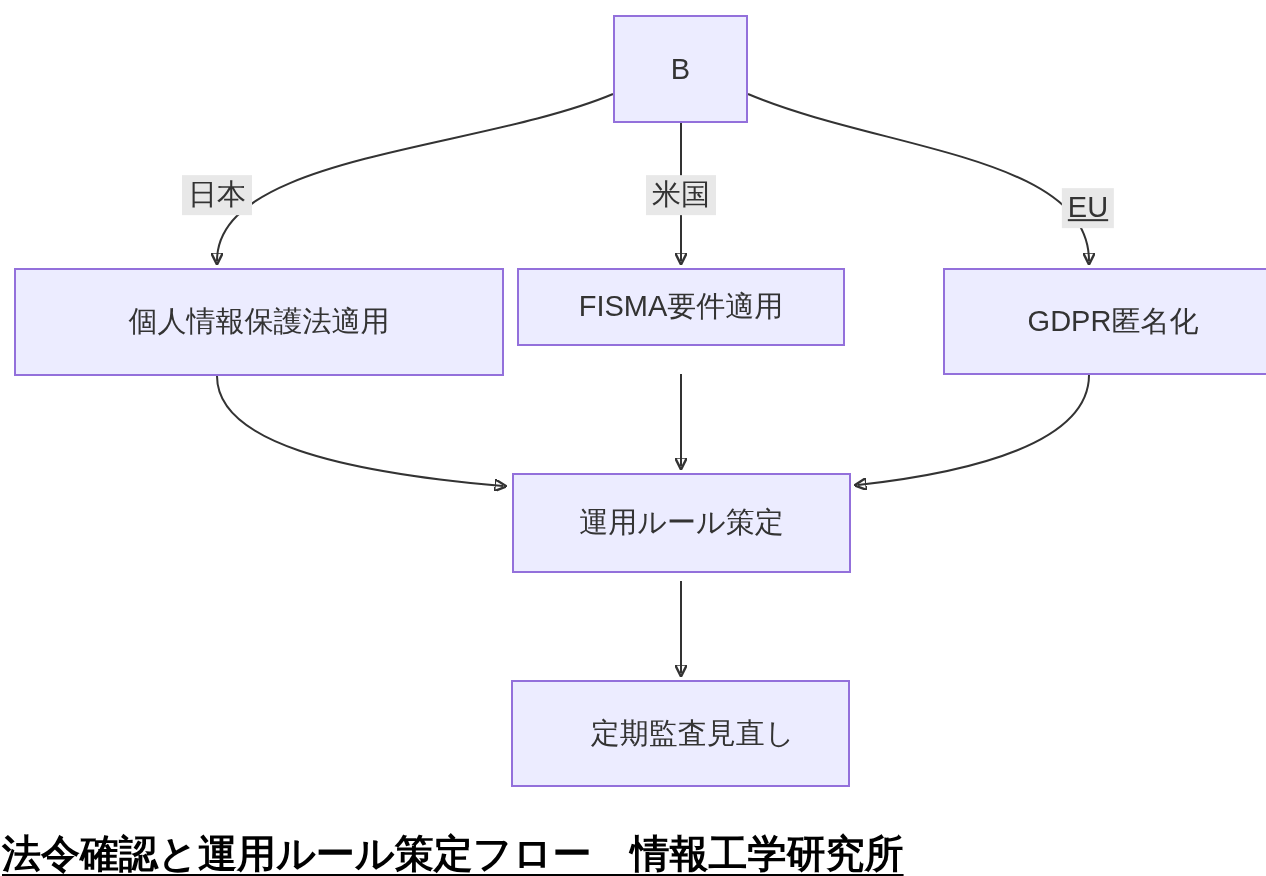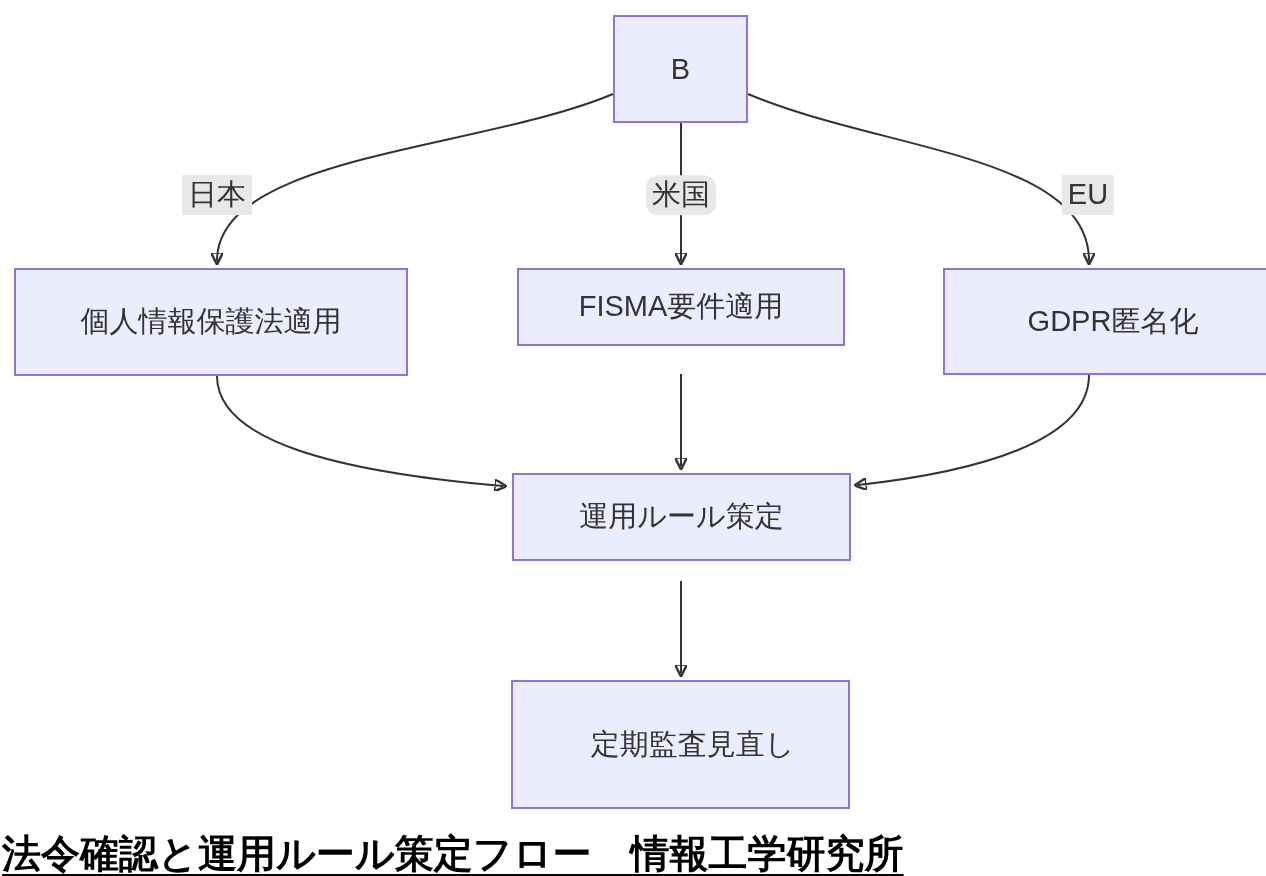--- a/index.html
+++ b/index.html
@@ -34,39 +34,39 @@
     box-sizing: border-box;
     display: flex;
     align-items: center;
     justify-content: center;
     color: #333333;
     font-size: 29px;
     text-align: center;
     white-space: nowrap;
   }
   #node-b        { left: 613px; top: 15px;  width: 135px; height: 108px; }
-  #node-personal { left: 14px;  top: 268px; width: 394px; height: 108px; }
+  #node-personal { left: 14px;  top: 268px; width: 490px; height: 108px; }
   #node-fisma    { left: 517px; top: 268px; width: 328px; height: 78px; }
   #node-gdpr     { left: 943px; top: 268px; width: 340px; height: 107px; }
-  #node-ops      { left: 512px; top: 473px; width: 339px; height: 88px; }
-  #node-audit    { left: 511px; top: 680px; width: 339px; height: 129px; padding-left: 24px; }
+  #node-ops      { left: 512px; top: 473px; width: 339px; height: 100px; }
+  #node-audit    { left: 511px; top: 680px; width: 339px; height: 107px; padding-left: 24px; }
 
   .edge-label {
     position: absolute;
     transform: translate(-50%, -50%);
     background: #e8e8e8;
     color: #333333;
     font-size: 29px;
     line-height: 1.3;
     padding: 1px 6px;
     white-space: nowrap;
   }
   #label-japan { left: 217px;  top: 195px; }
-  #label-us    { left: 681px;  top: 195px; border-radius: 12px; }
-  #label-eu    { left: 1088px; top: 195px; }
+  #label-us    { left: 681px;  top: 195px; }
+  #label-eu    { left: 1088px; top: 208px; text-decoration: underline; }
 
   .caption {
     position: absolute;
     left: 2px;
     top: 827px;
     font-size: 39px;
     font-weight: bold;
     color: #000000;
     text-decoration: underline;
     text-decoration-thickness: 2px;

